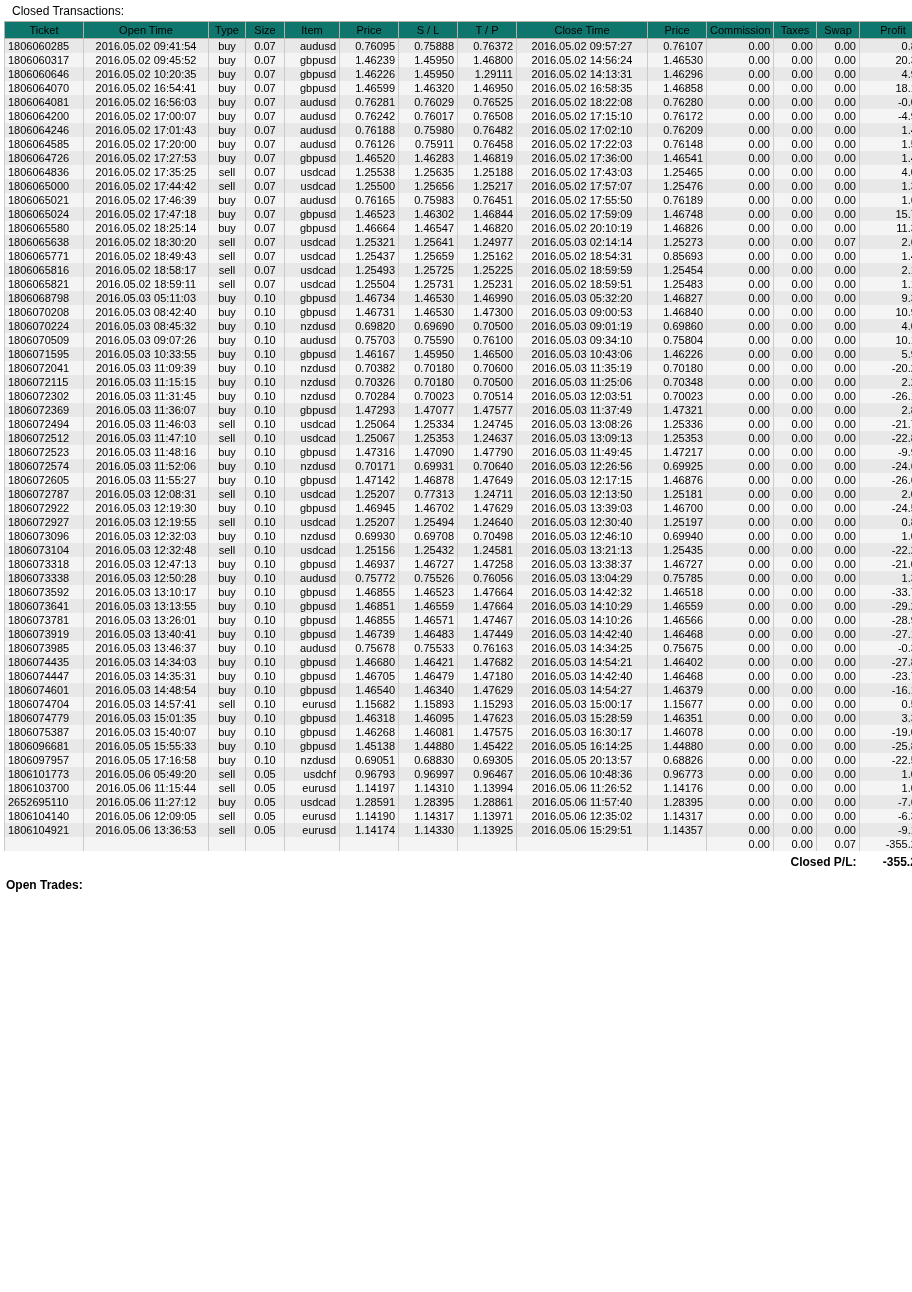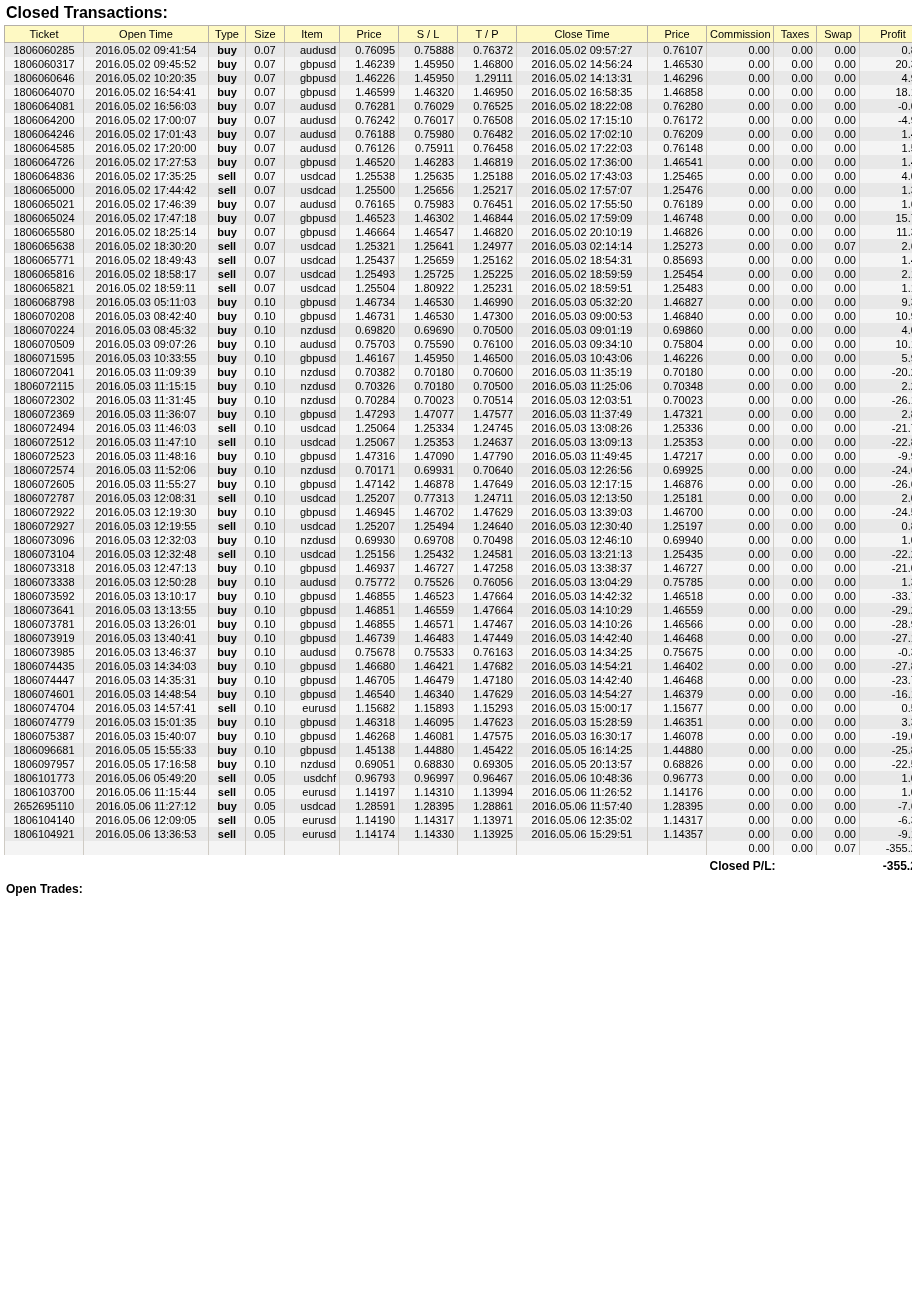--- a/index.html
+++ b/index.html
@@ -13,54 +13,54 @@
     font-family: "Liberation Sans", sans-serif;
     font-size: 11px;
     color: #000000;
   }
   .page {
     width: 912px;
     position: relative;
     padding: 0;
   }
   .section-title {
-    font-weight: bold;
-    font-size: 16px;
-    padding: 4px 0 3px 6px;
+    font-weight: normal;
+    font-size: 12px;
+    padding: 4px 0 3px 12px;
     color: #000;
   }
   table.report {
     border-collapse: collapse;
     width: 904px;
     margin: 0 4px;
     table-layout: fixed;
   }
   table.report th {
-    background: #fef9c3;
+    background: #0f766e;
     border: 1px solid #b5b0a8;
     font-weight: normal;
     font-size: 11px;
     padding: 2px 3px;
     text-align: center;
     color: #000;
     white-space: nowrap;
   }
   table.report td {
     border-left: 1px solid #cfcbc4;
     border-right: 1px solid #cfcbc4;
     padding: 1px 3px;
     font-size: 11px;
     white-space: nowrap;
     color: #000;
   }
   tr.row-odd td { background: #e8e8e8; }
   tr.row-even td { background: #f4f4f4; }
-  .c-ticket { width: 72px; text-align: center; }
+  .c-ticket { width: 72px; text-align: left; }
   .c-opentime { width: 118px; text-align: center; }
-  .c-type { width: 30px; text-align: center; font-weight: bold; }
+  .c-type { width: 30px; text-align: center; }
   .c-size { width: 32px; text-align: center; }
   .c-item { width: 48px; text-align: right; }
   .c-price { width: 52px; text-align: right; }
   .c-sl { width: 52px; text-align: right; }
   .c-tp { width: 52px; text-align: right; }
   .c-closetime { width: 124px; text-align: center; }
   .c-price2 { width: 52px; text-align: right; }
   .c-commission { width: 60px; text-align: right; }
   .c-taxes { width: 36px; text-align: right; }
   .c-swap { width: 36px; text-align: right; }
@@ -70,21 +70,21 @@
     border-left: 1px solid #cfcbc4;
     border-right: 1px solid #cfcbc4;
   }
   tr.summary-row td {
     background: #ffffff;
     border: none;
     font-weight: bold;
     font-size: 12px;
     padding-top: 4px;
   }
-  .summary-label { text-align: left; padding-right: 6px; }
+  .summary-label { text-align: right; padding-right: 6px; }
   .summary-value { text-align: right; }
   .footer-title {
     font-weight: bold;
     font-size: 12px;
     padding: 8px 0 2px 6px;
   }
 </style>
 </head>
 <body>
 
@@ -384,21 +384,21 @@
           <td class="c-swap">0.00</td>
           <td class="c-profit">2.18</td>
         </tr>
         <tr class="row-even">
           <td class="c-ticket">1806065821</td>
           <td class="c-opentime">2016.05.02 18:59:11</td>
           <td class="c-type">sell</td>
           <td class="c-size">0.07</td>
           <td class="c-item">usdcad</td>
           <td class="c-price">1.25504</td>
-          <td class="c-sl">1.80922</td>
+          <td class="c-sl">1.25731</td>
           <td class="c-tp">1.25231</td>
           <td class="c-closetime">2016.05.02 18:59:51</td>
           <td class="c-price2">1.25483</td>
           <td class="c-commission">0.00</td>
           <td class="c-taxes">0.00</td>
           <td class="c-swap">0.00</td>
           <td class="c-profit">1.17</td>
         </tr>
         <tr class="row-odd">
           <td class="c-ticket">1806068798</td>

